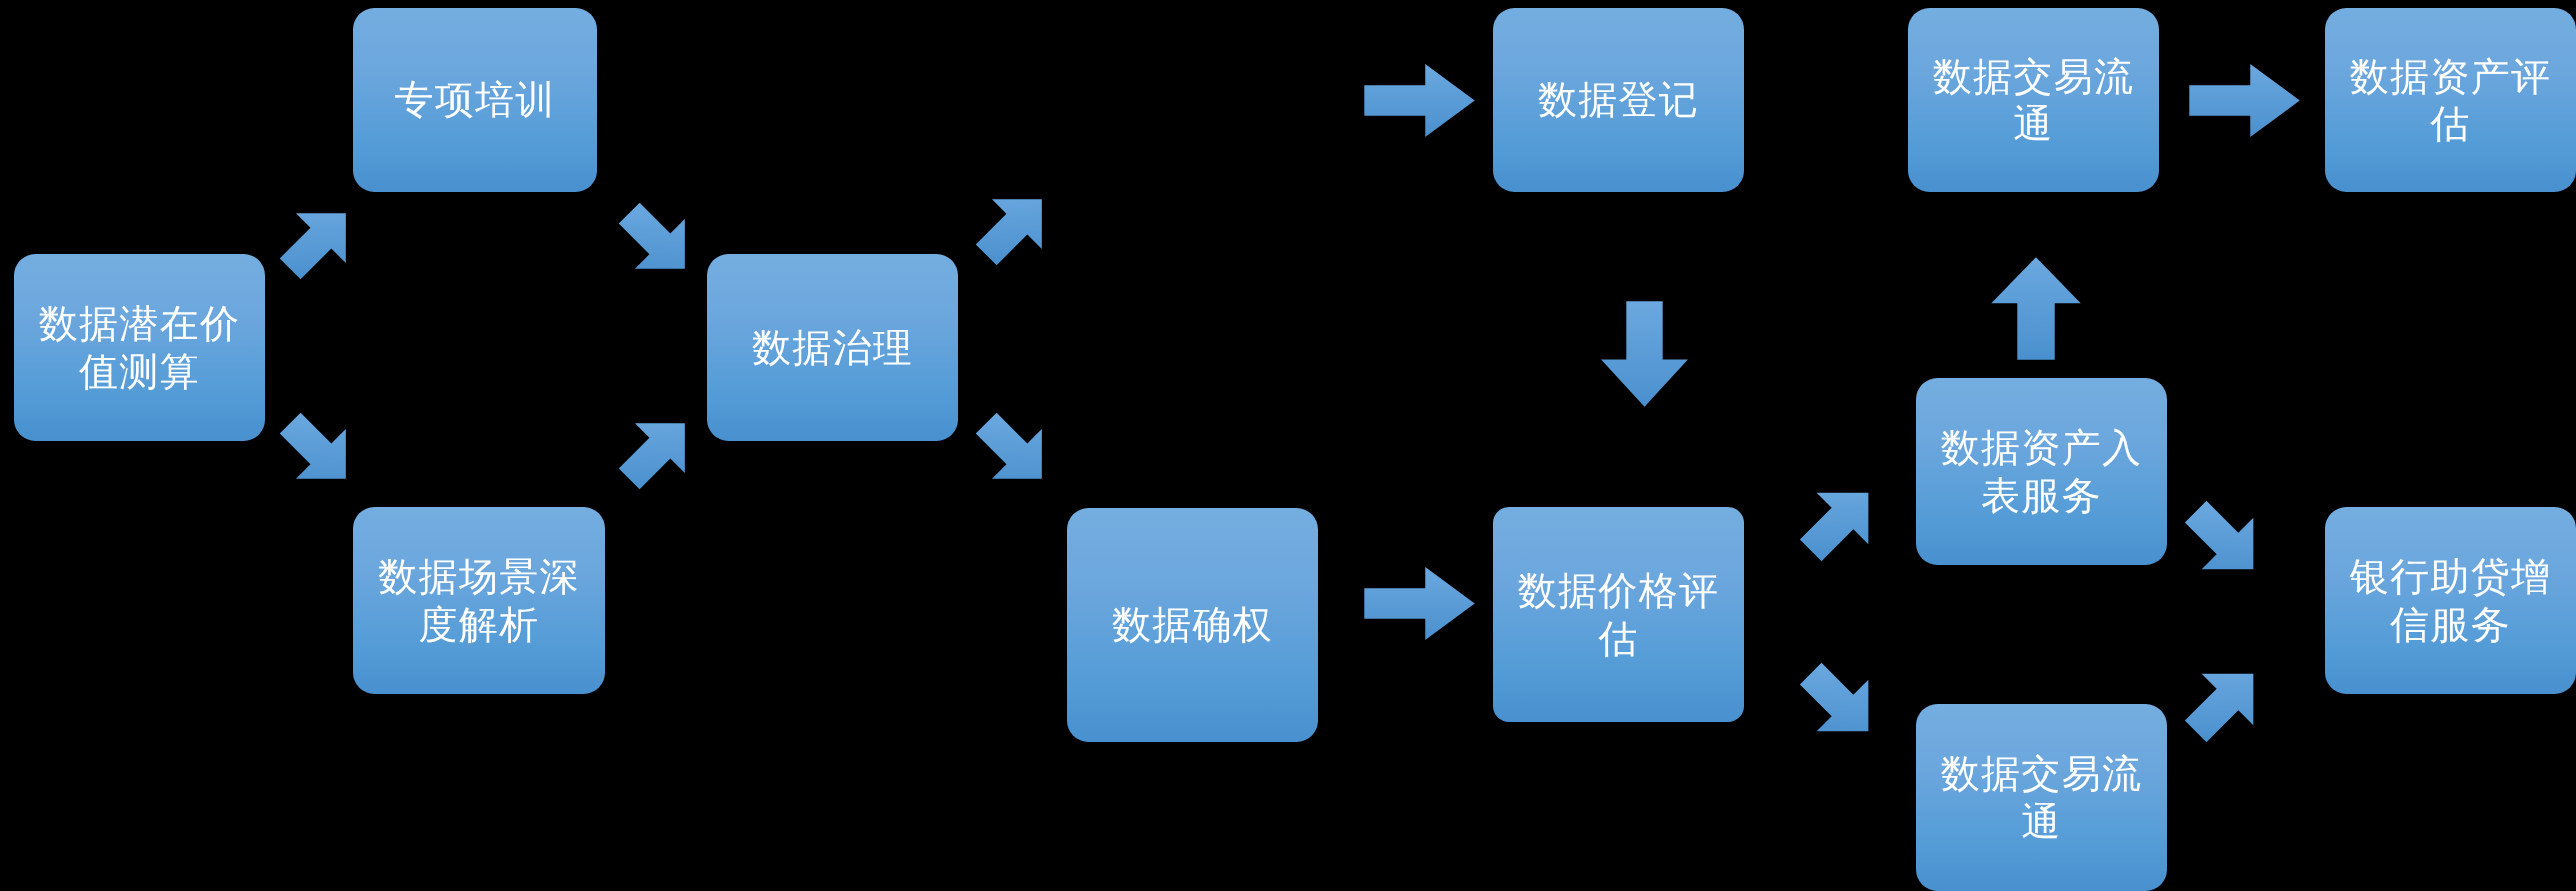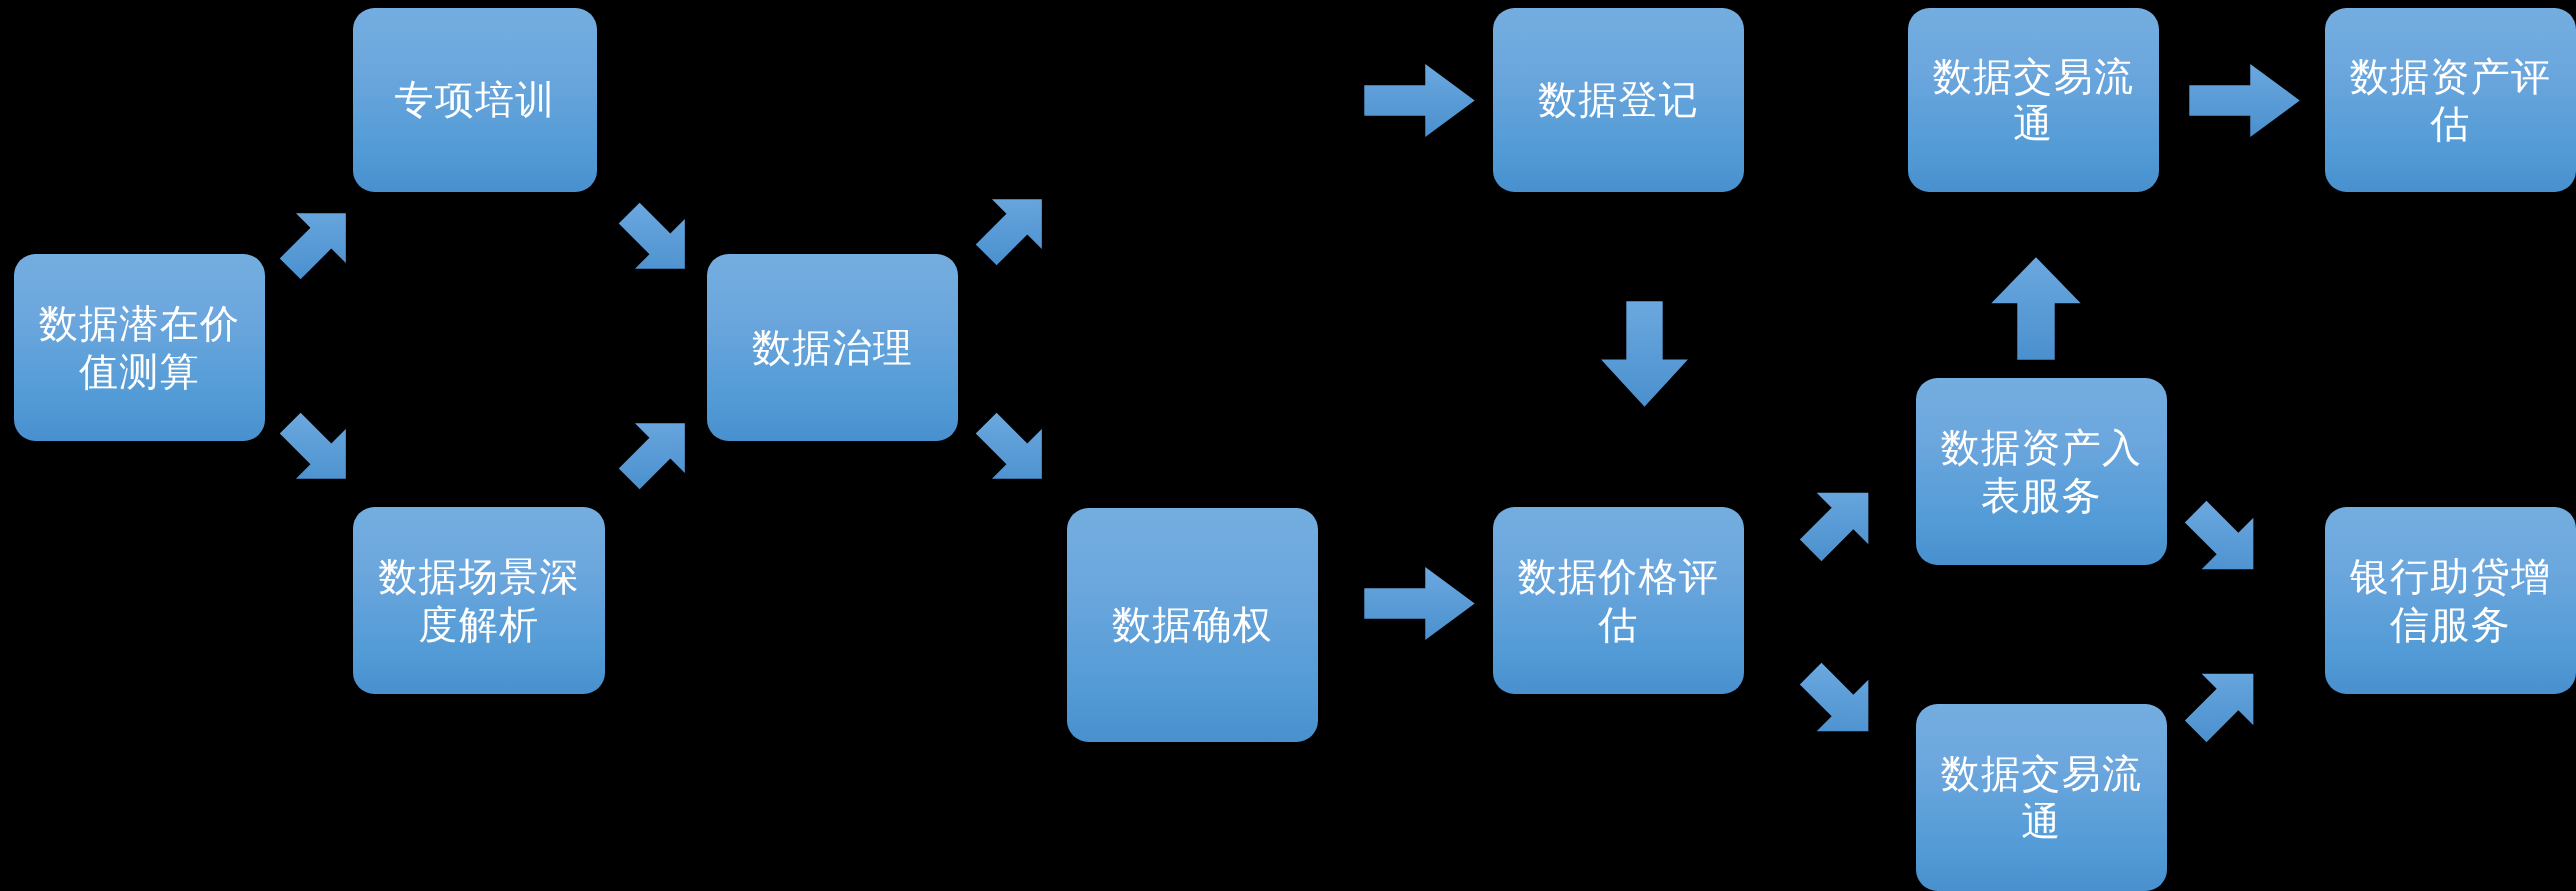--- a/index.html
+++ b/index.html
@@ -53,21 +53,21 @@
     </div>
     <div class="node" style="left: 707px; top: 254px; width: 251px; height: 187px;">
       <span class="lbl">数据治理</span>
     </div>
     <div class="node" style="left: 1067px; top: 508px; width: 251px; height: 234px;">
       <span class="lbl">数据确权</span>
     </div>
     <div class="node" style="left: 1493px; top: 8.2px; width: 251px; height: 184px;">
       <span class="lbl">数据登记</span>
     </div>
-    <div class="node" style="left: 1493px; top: 507px; width: 251px; height: 187px;">
+    <div class="node" style="left: 1493px; top: 507px; width: 251px; height: 215px; border-radius: 16px;">
       <span class="lbl">数据价格评估</span>
     </div>
     <div class="node" style="left: 1908px; top: 8.2px; width: 251px; height: 184px;">
       <span class="lbl">数据交易流通</span>
     </div>
     <div class="node" style="left: 2325px; top: 8.2px; width: 251px; height: 184px;">
       <span class="lbl">数据资产评估</span>
     </div>
     <div class="node" style="left: 1916px; top: 378px; width: 251px; height: 187px; align-items: center;">
       <span class="lbl">数据资产入表服务</span>

